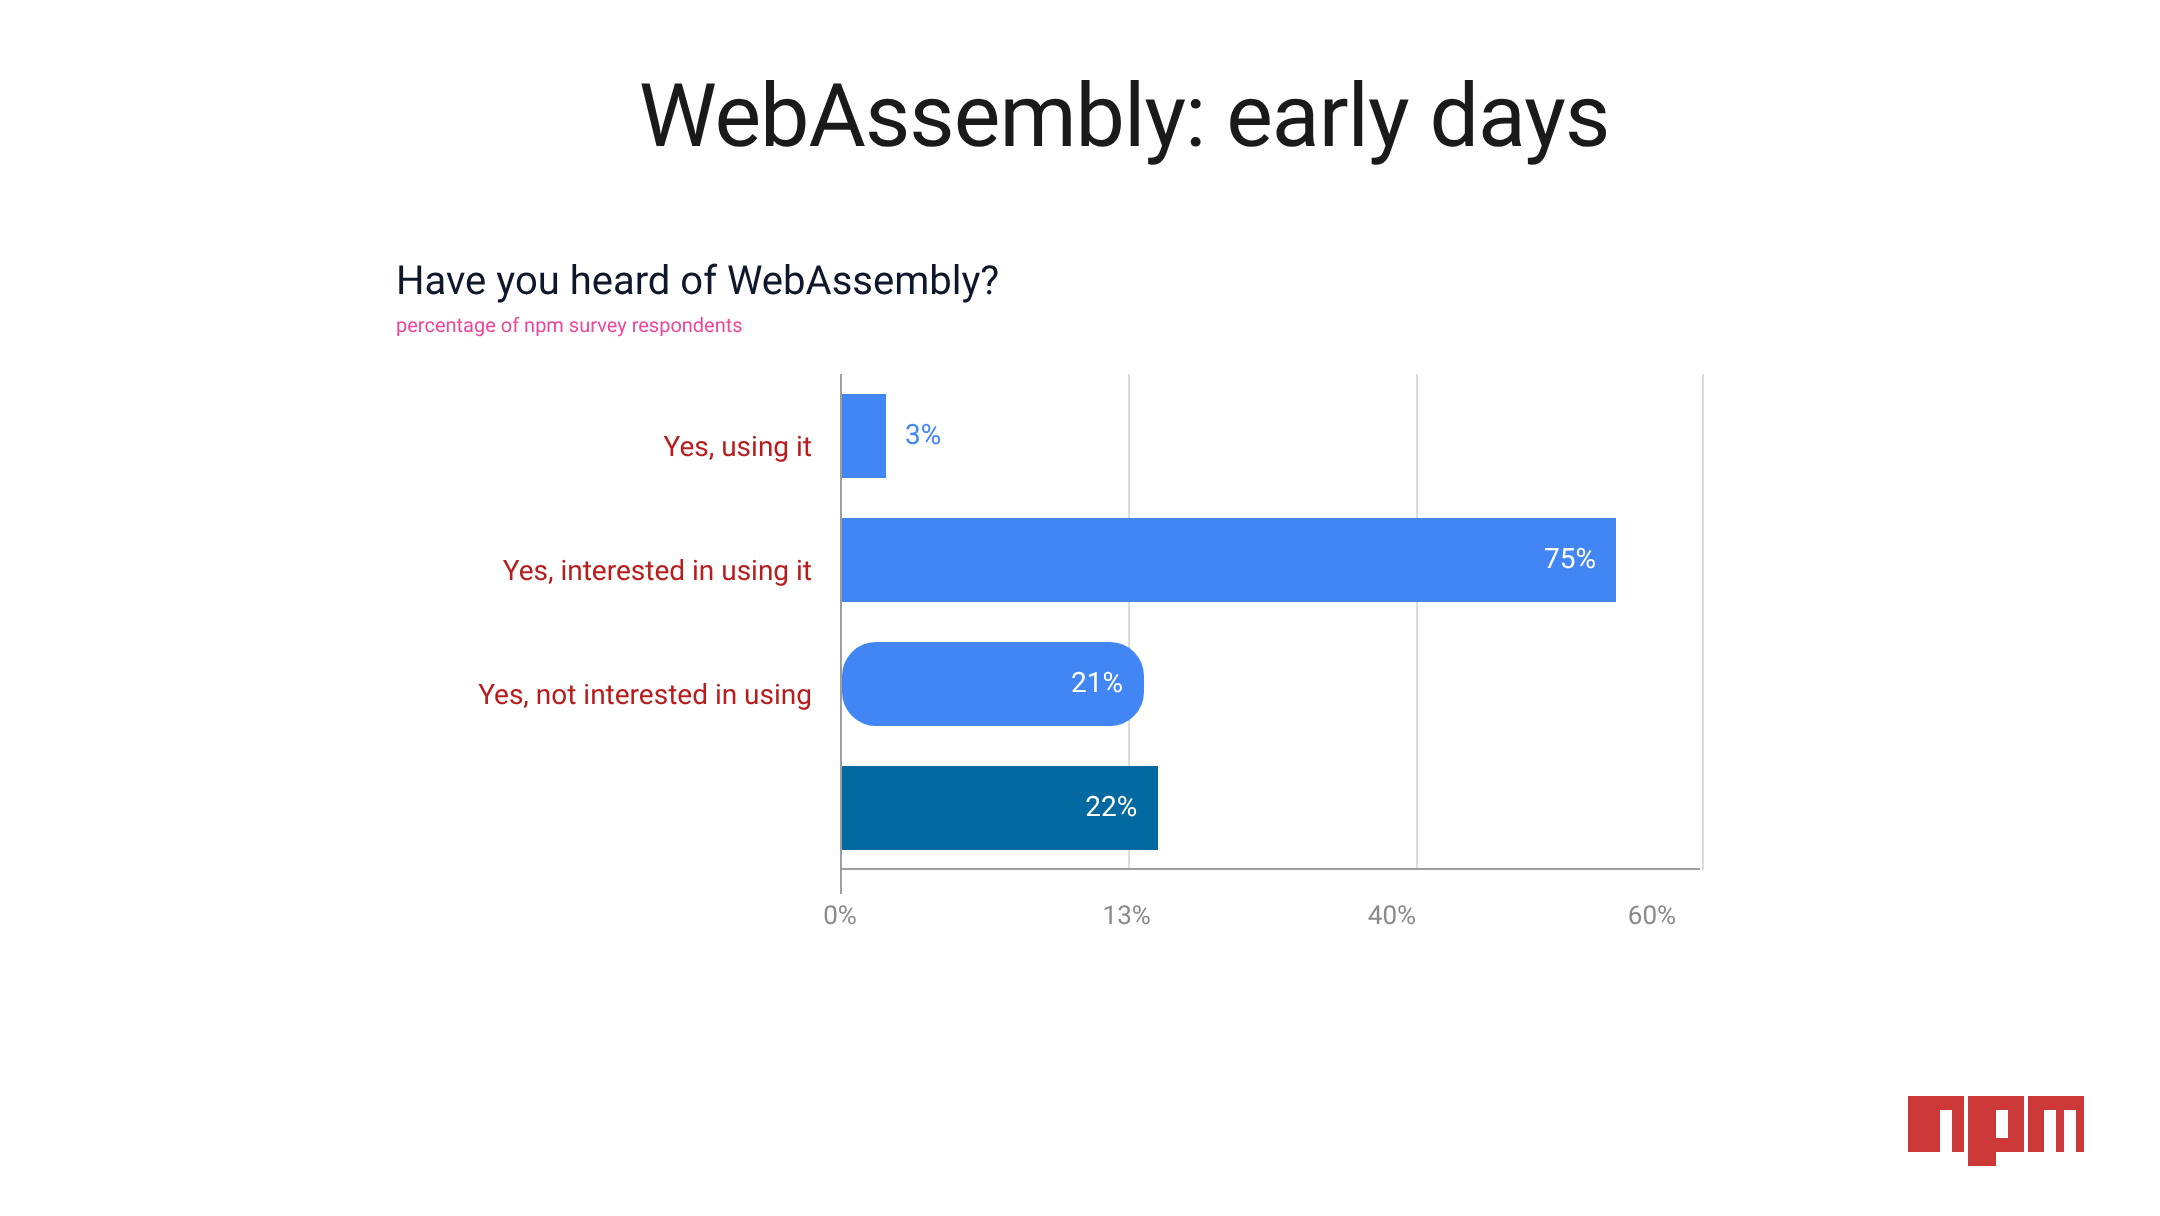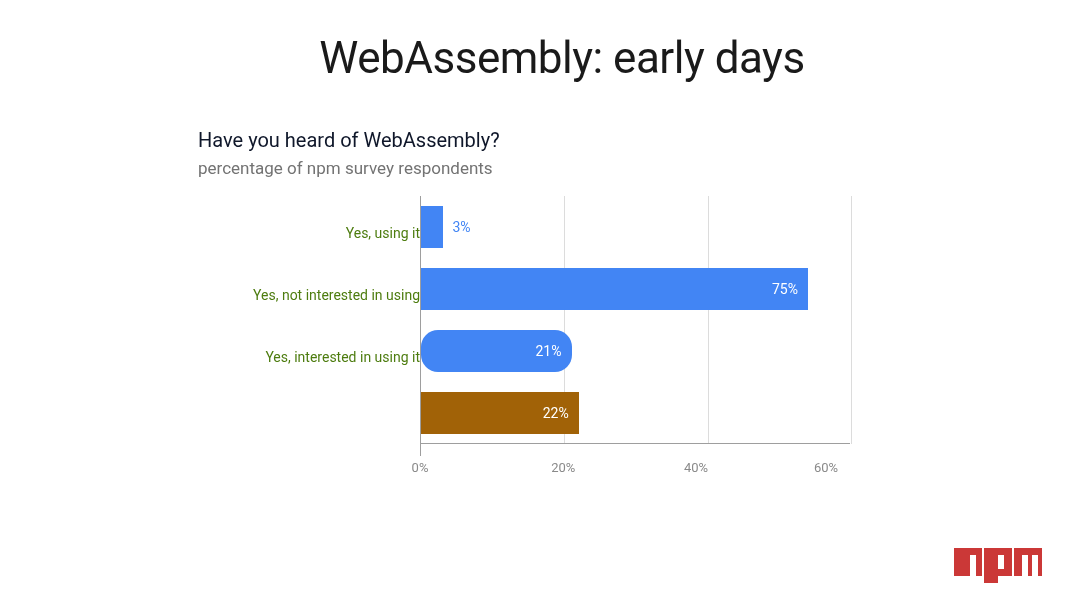--- a/index.html
+++ b/index.html
@@ -26,41 +26,42 @@
       top: 128px;
       width: 700px;
     }
     .chart-title {
       font-size: 20px;
       color: #0f172a;
       margin-bottom: 6px;
       margin-left: 8px;
     }
     .chart-subtitle {
-      font-size: 17px;
-      color: #737373;
+      font-size: 10px;
+      color: #ec4899;
       margin-bottom: 18px;
       margin-left: 8px;
     }
     .plot {
       display: flex;
     }
     .ylabels {
       display: flex;
       flex-direction: column;
       width: 230px;
       padding-top: 6px;
     }
     .ylabel {
       height: 62px;
       display: flex;
       align-items: center;
       justify-content: flex-end;
+      padding-right: 14px;
       font-size: 14px;
-      color: #4d7c0f;
+      color: #b91c1c;
     }
     .bars-area {
       position: relative;
       width: 430px;
       height: 260px;
       border-left: 1px solid #9e9e9e;
     }
     .gridline {
       position: absolute;
       top: 0;
@@ -124,22 +125,22 @@
 
 <h1 class="title">WebAssembly: early days</h1>
 
 <div class="chart-wrap">
   <div class="chart-title">Have you heard of WebAssembly?</div>
   <div class="chart-subtitle">percentage of npm survey respondents</div>
 
   <div class="plot">
     <div class="ylabels">
       <div class="ylabel">Yes, using it</div>
+      <div class="ylabel">Yes, interested in using it</div>
       <div class="ylabel">Yes, not interested in using</div>
-      <div class="ylabel">Yes, interested in using it</div>
     </div>
     <div class="bars-area">
       <div class="gridline" style="left: 143.333px;"></div>
       <div class="gridline" style="left: 286.667px;"></div>
       <div class="gridline" style="left: 430px;"></div>
       <div class="x-axis"></div>
 
       <div class="bar-row">
         <div class="bar tiny" style="width: 21.5px; background: rgb(66, 133, 244);">
             <span class="bar-label">3%</span>
@@ -149,29 +150,29 @@
         <div class="bar" style="width: 387px; background: rgb(66, 133, 244);">
             <span class="bar-label">75%</span>
           </div>
       </div>
       <div class="bar-row">
         <div class="bar" style="width: 150.5px; background: rgb(66, 133, 244); border-radius: 17px;">
             <span class="bar-label">21%</span>
           </div>
       </div>
       <div class="bar-row">
-        <div class="bar" style="width: 157.667px; background: #a16207;">
+        <div class="bar" style="width: 157.667px; background: #0369a1;">
             <span class="bar-label">22%</span>
           </div>
       </div>
     </div>
   </div>
   <div class="xlabels">
     <div class="xlabel" style="left: 0px;">0%</div>
-    <div class="xlabel" style="left: 143.333px;">20%</div>
+    <div class="xlabel" style="left: 143.333px;">13%</div>
     <div class="xlabel" style="left: 276px;">40%</div>
     <div class="xlabel" style="left: 406px;">60%</div>
   </div>
 </div>
 
 <div class="logo">
   <svg width="90" height="36" viewBox="0 0 90 36">
     <g fill="#cb3837">
       <rect x="0" y="0" width="28" height="28"></rect>
       <rect x="30" y="0" width="28" height="28"></rect>

